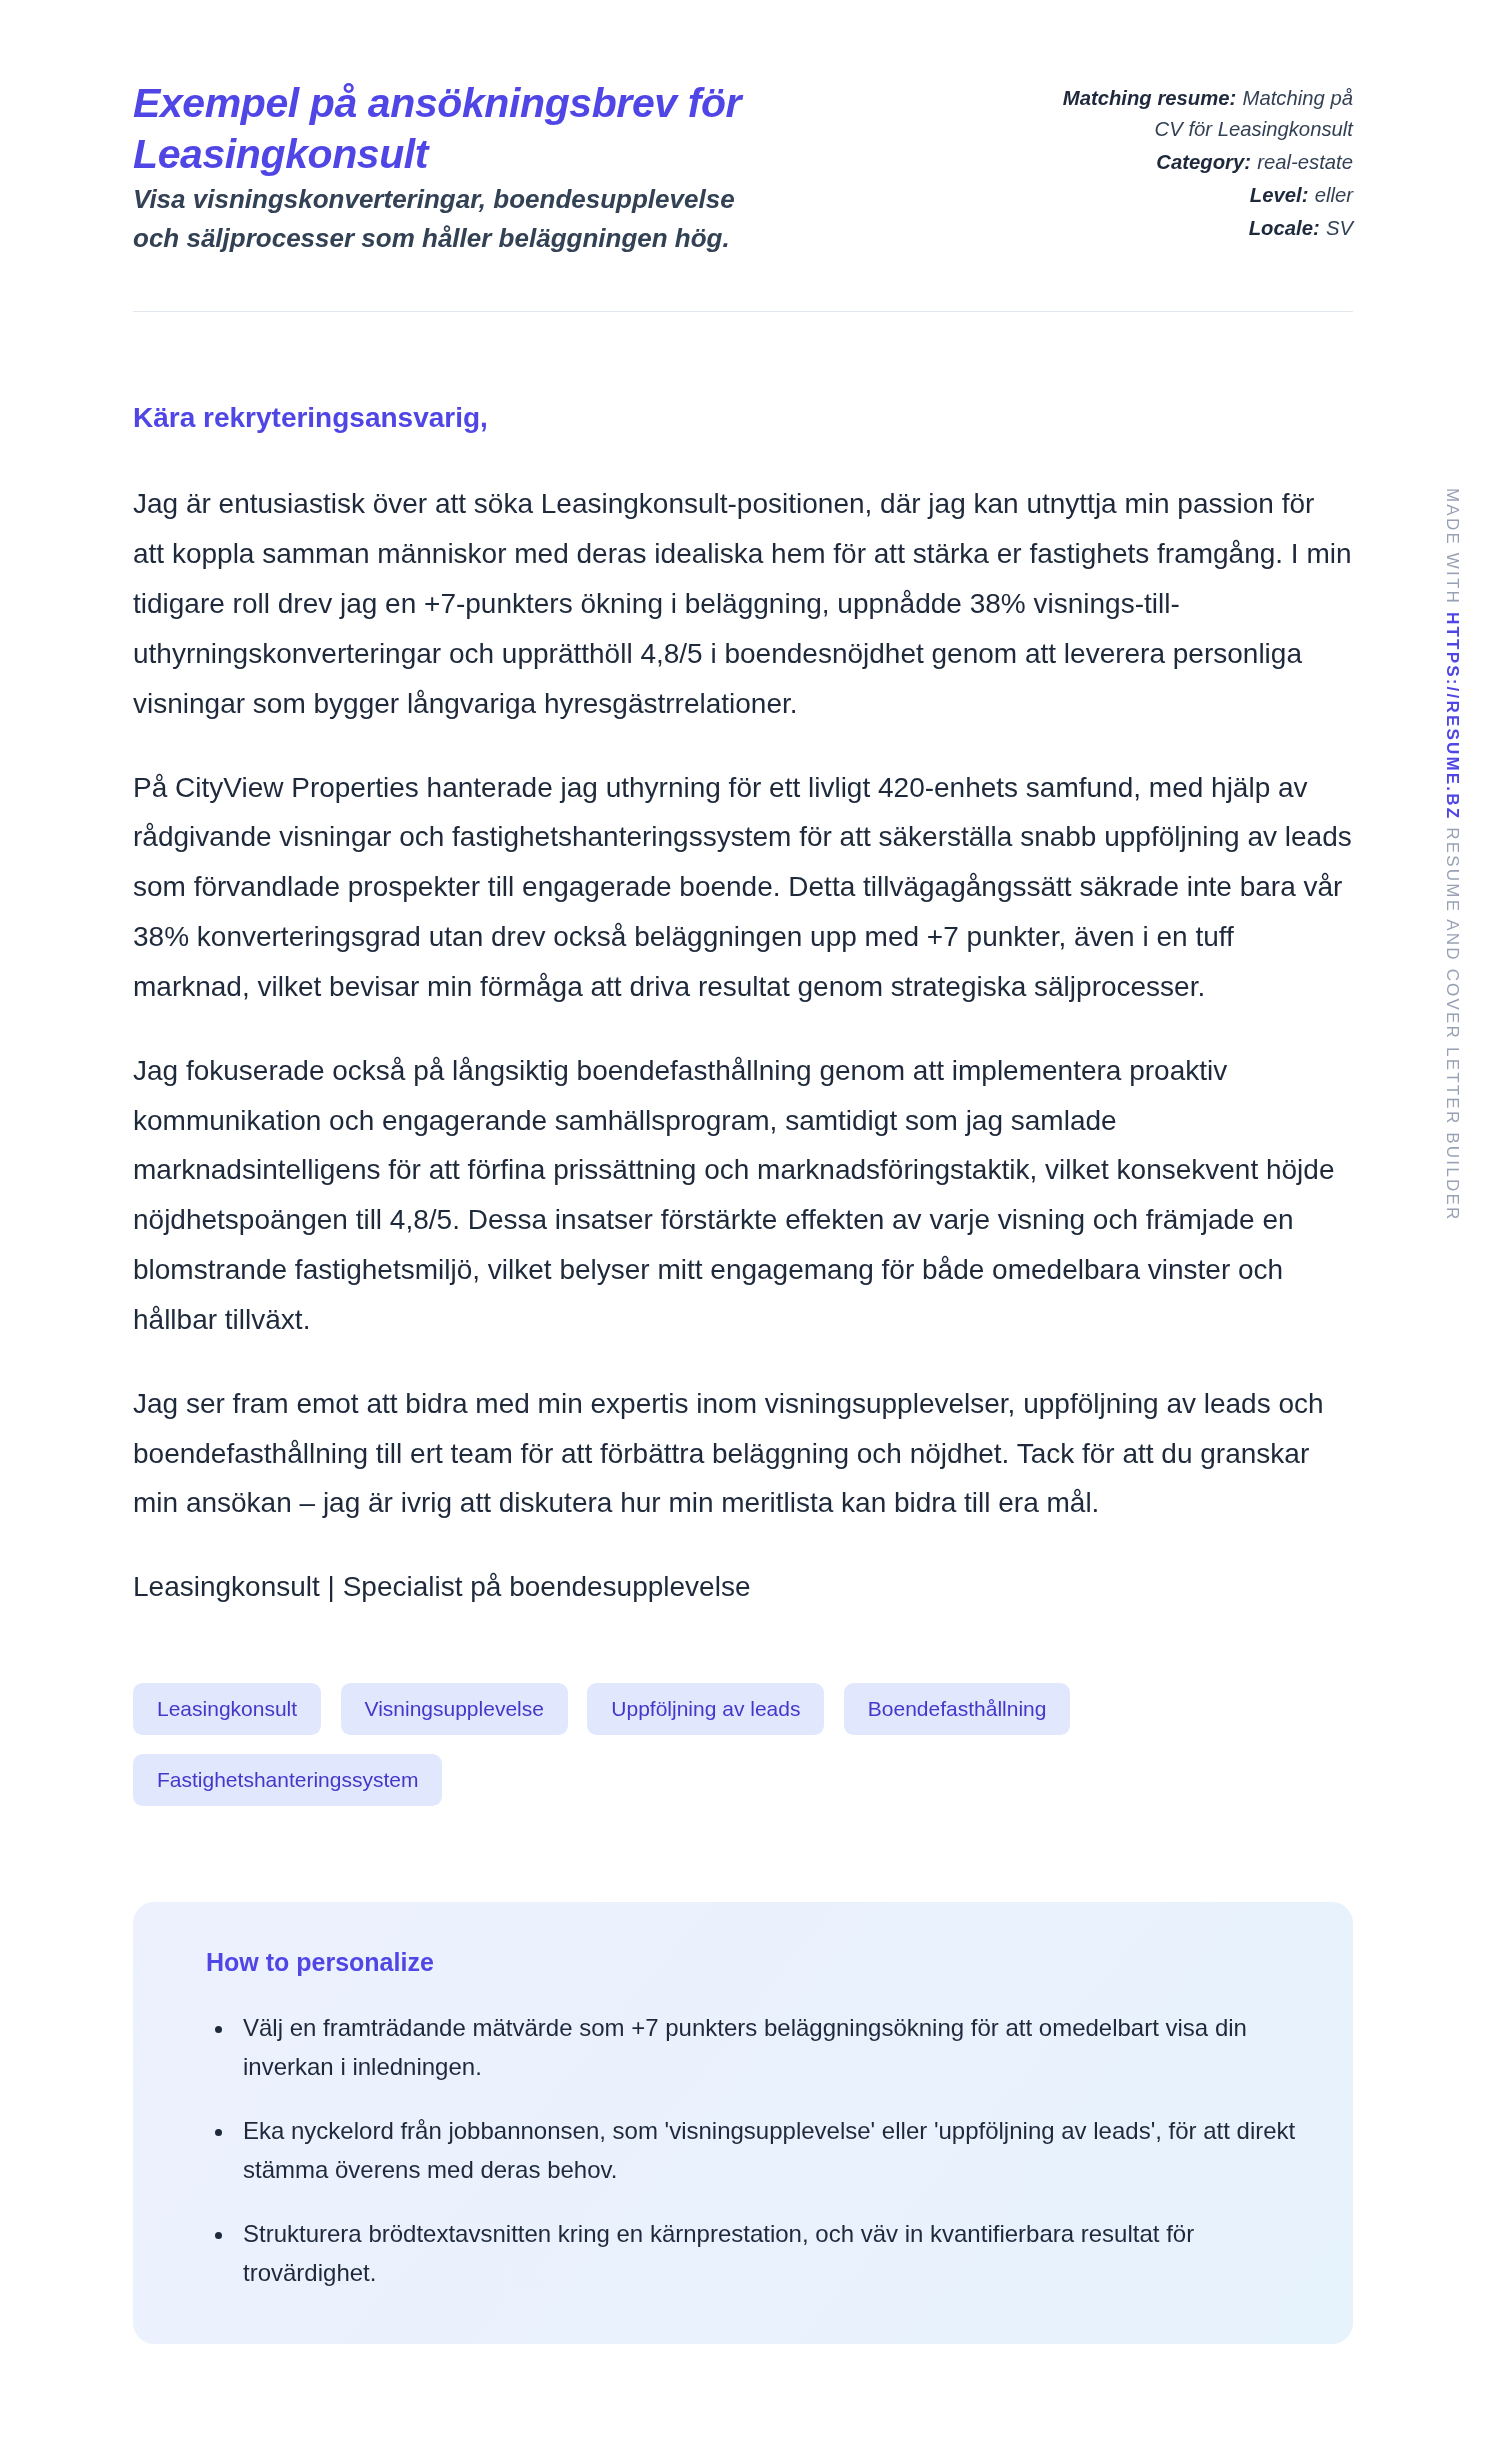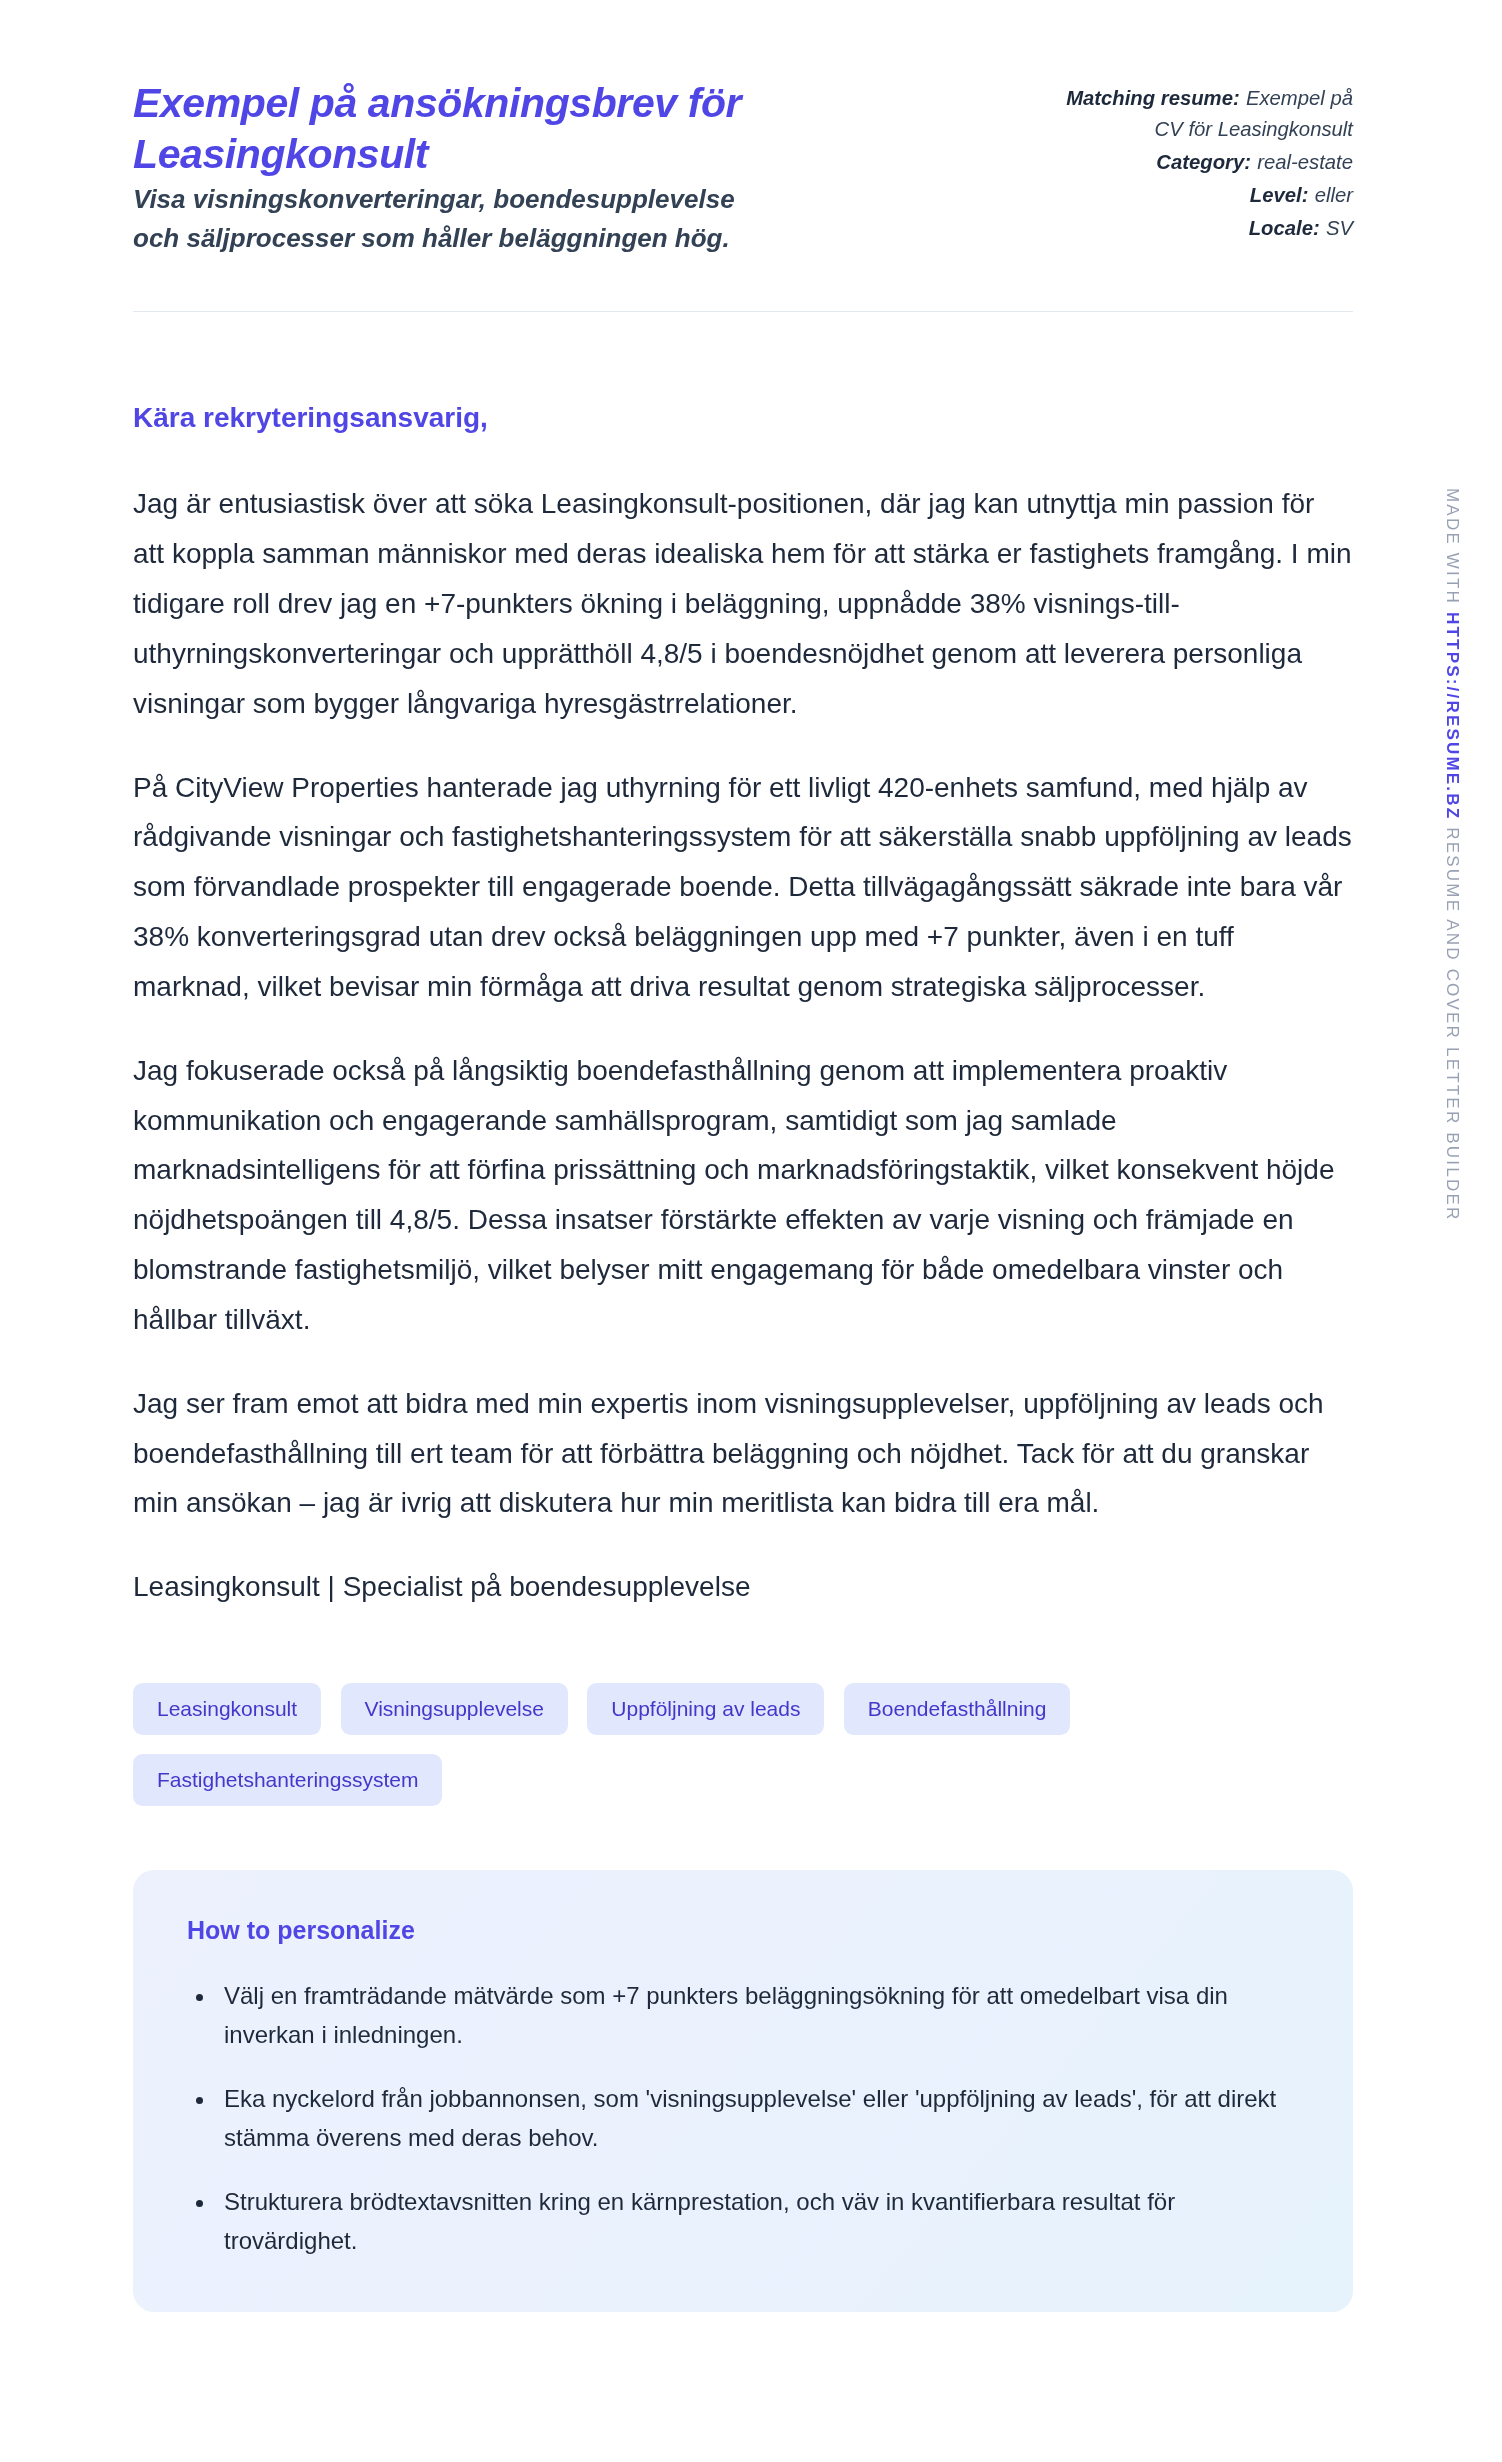--- a/index.html
+++ b/index.html
@@ -108,24 +108,24 @@
     font-size:21px;
     font-weight:500;
     padding:14px 24px;
     border-radius:9.7px;
     text-decoration:none;
     cursor:pointer;
     white-space:nowrap;
   }
   
   .personalize-card{
-    margin-top:64px;
+    margin-top:96px;
     background:linear-gradient(130deg,var(--card-bg-start,#edf1fe) 0%,var(--card-bg-end,#e6f2fc) 100%);
     border-radius:21px;
-    padding:46px 53px 51px 54px;
+    padding:46px 53px 51px 73px;
     max-width:1221px;
   }
   .personalize-card h2{
     color:var(--accent,#4f46e5);
     font-size:25px;
     font-weight:700;
     margin-bottom:32px;
   }
   .personalize-card ul{
     list-style:disc;
@@ -172,21 +172,21 @@
 
 <main class="container">
 
   <header class="header">
     <div class="header-left">
       <h1 class="page-title">Exempel på ansökningsbrev för Leasingkonsult</h1>
       <p class="subtitle">Visa visningskonverteringar, boendesupplevelse och säljprocesser som håller beläggningen hög.</p>
     </div>
     <div class="meta">
       <div class="meta-row">
-        <strong>Matching resume:</strong><span>Exempel på CV för Leasingkonsult</span>
+        <strong>Matching resume:</strong><span>Matching på CV för Leasingkonsult</span>
       </div>
       <div class="meta-row">
         <strong>Category:</strong><span>real-estate</span>
       </div>
       <div class="meta-row">
         <strong>Level:</strong><span>eller</span>
       </div>
       <div class="meta-row">
         <strong>Locale:</strong><span>SV</span>
       </div>

